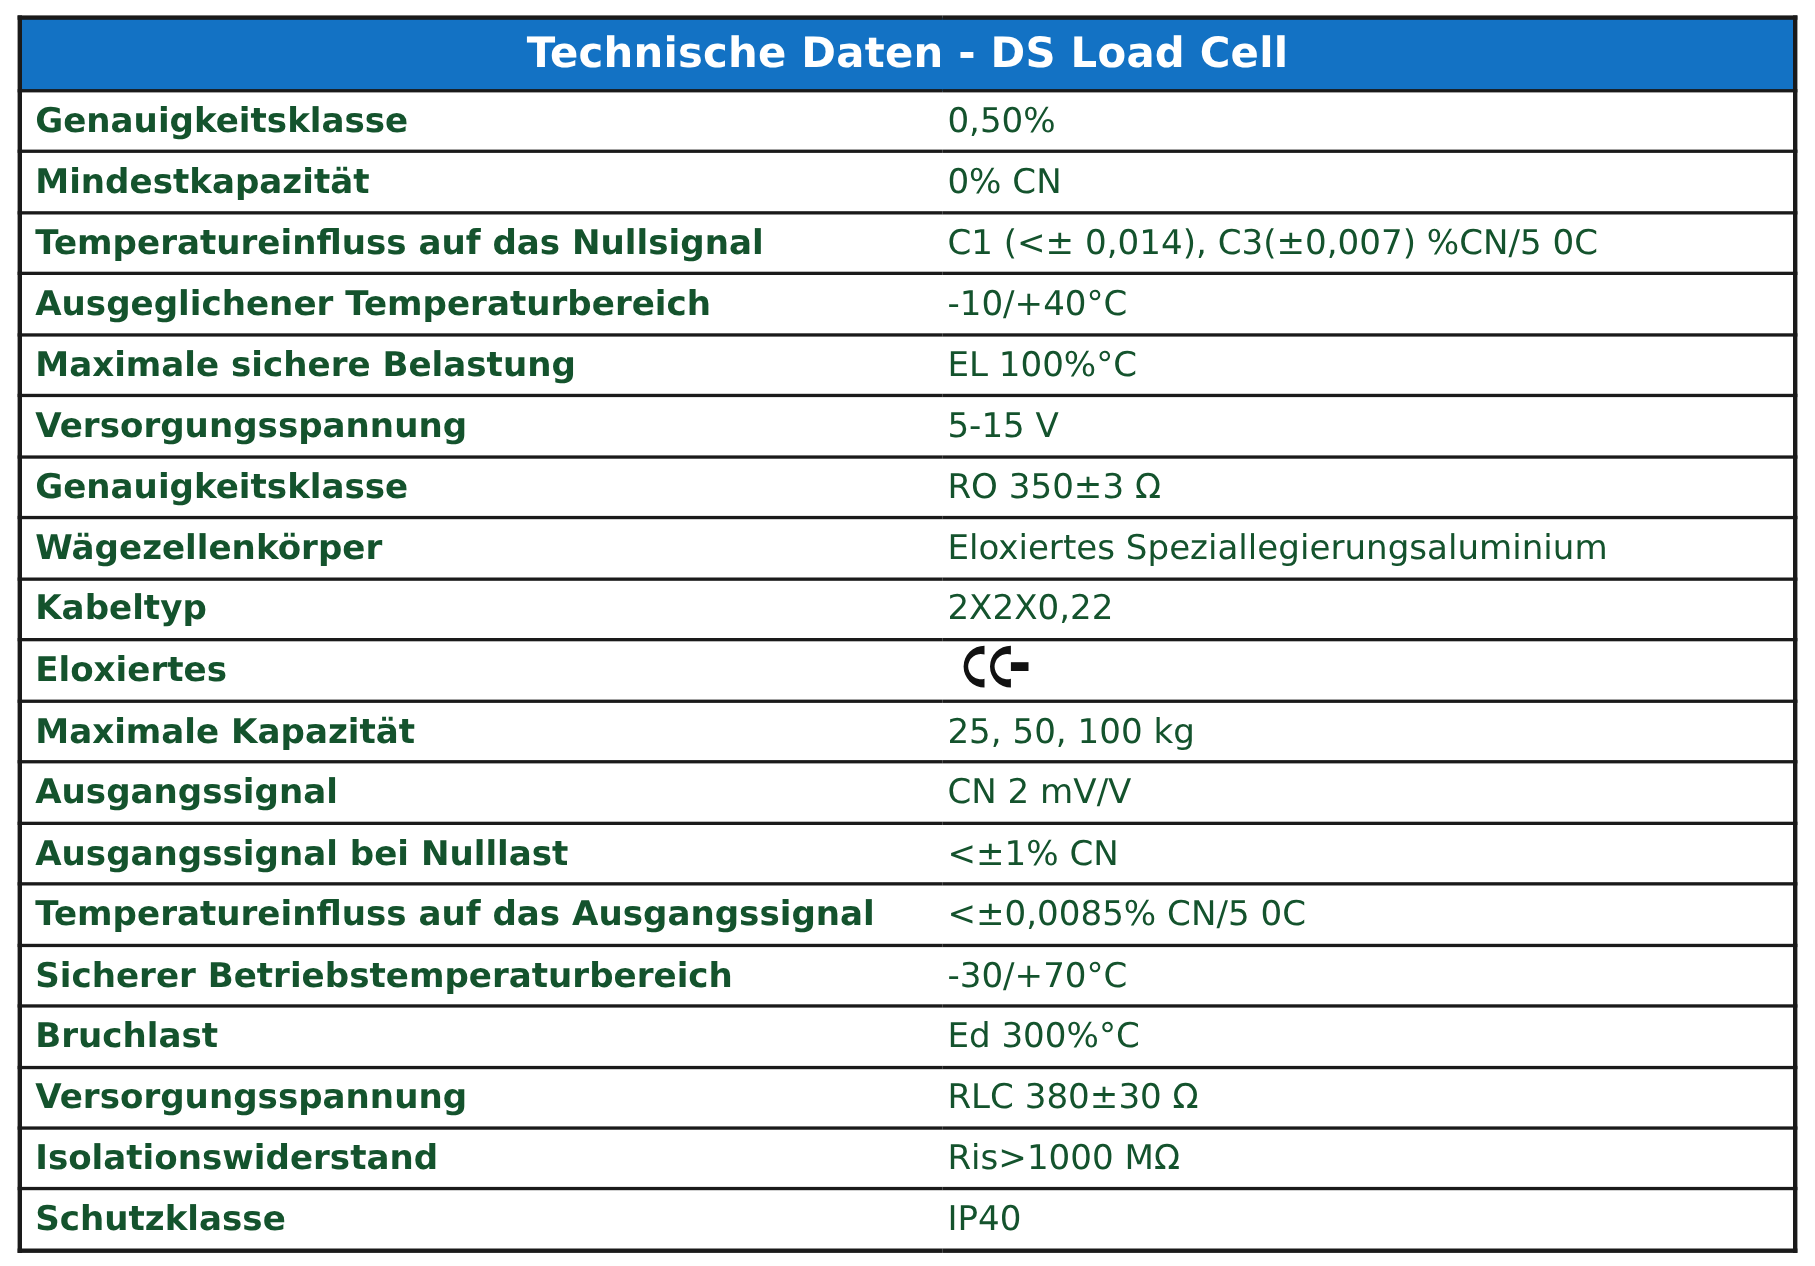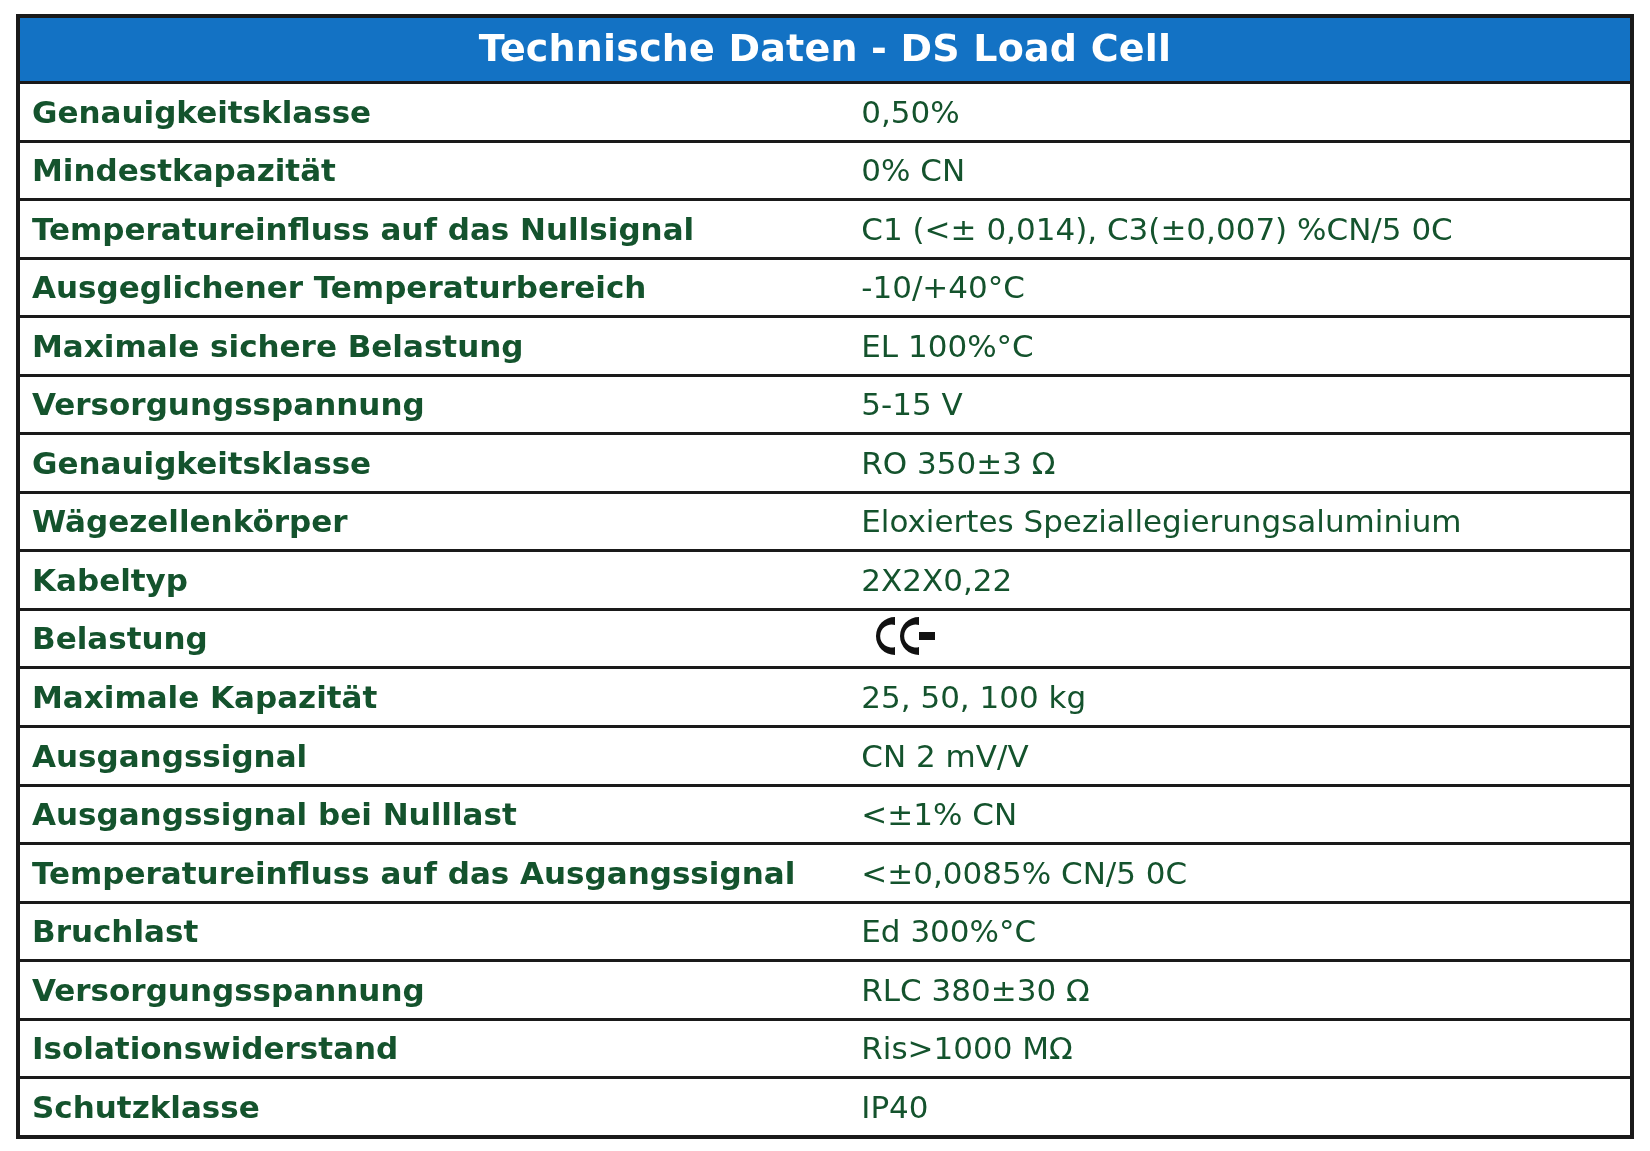--- a/index.html
+++ b/index.html
@@ -125,21 +125,21 @@
       </tr>
       <tr>
         <td class="label">Wägezellenkörper</td>
         <td class="value">Eloxiertes Speziallegierungsaluminium</td>
       </tr>
       <tr>
         <td class="label">Kabeltyp</td>
         <td class="value">2X2X0,22</td>
       </tr>
       <tr>
-        <td class="label">Belastung</td>
+        <td class="label">Eloxiertes</td>
         <td class="value">
           <span class="ce-mark">
             <svg width="96" height="46" viewBox="0 0 96 46" aria-hidden="true">
 
               <path d="M34 4 A19 19 0 1 0 34 42 L34 34 A11.5 11.5 0 1 1 34 12 Z" fill="#111111"></path>
 
               <path d="M58 4 A19 19 0 1 0 58 42 L58 34 A11.5 11.5 0 1 1 58 12 Z" fill="#111111"></path>
               <rect x="58" y="19" width="16" height="8" fill="#111111"></rect>
             </svg>
           </span>
@@ -155,20 +155,24 @@
       </tr>
       <tr>
         <td class="label">Ausgangssignal bei Nulllast</td>
         <td class="value">&lt;±1% CN</td>
       </tr>
       <tr>
         <td class="label">Temperatureinfluss auf das Ausgangssignal</td>
         <td class="value">&lt;±0,0085% CN/5 0C</td>
       </tr>
       <tr>
+        <td class="label">Sicherer Betriebstemperaturbereich</td>
+        <td class="value">-30/+70°C</td>
+      </tr>
+      <tr>
         <td class="label">Bruchlast</td>
         <td class="value">Ed 300%°C</td>
       </tr>
       <tr>
         <td class="label">Versorgungsspannung</td>
         <td class="value">RLC 380±30 Ω</td>
       </tr>
       <tr>
         <td class="label">Isolationswiderstand</td>
         <td class="value">Ris&gt;1000 MΩ</td>

